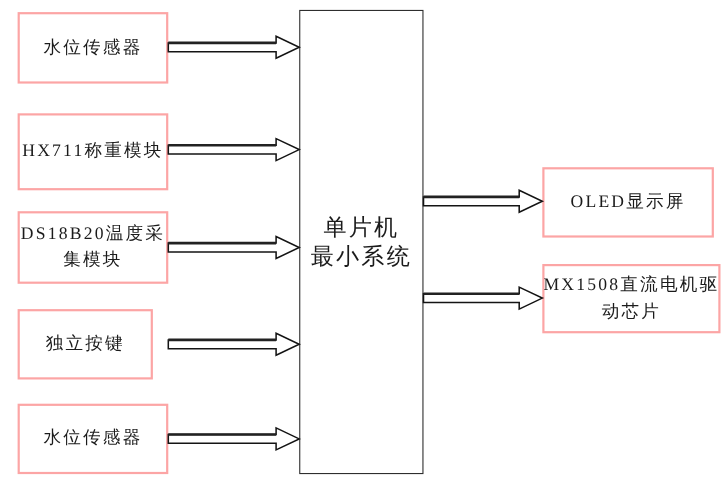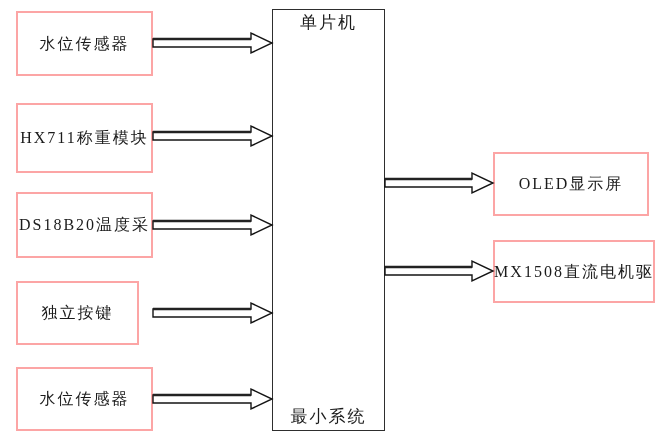--- a/index.html
+++ b/index.html
@@ -28,23 +28,22 @@
     text-align: center;
     font-size: 16px;
     line-height: 24px;
     letter-spacing: 2px;
   }
   .box .line {
     white-space: nowrap;
   }
   .box.center-node {
     border: 1.5px solid #2e2e2e;
-    font-size: 17px;
+    font-size: 21px;
     line-height: 26px;
-    justify-content: space-between;
   }
   svg.arrows {
     position: absolute;
     left: 0;
     top: 0;
     pointer-events: none;
   }
   svg.arrows polygon {
     fill: #ffffff;
     stroke: #141414;
@@ -64,20 +63,21 @@
   <div class="box" style="left:16px; top:11px; width:137px; height:65px;">
     <div class="line">水位传感器</div>
   </div>
 
   <div class="box" style="left:16px; top:103px; width:137px; height:70px;">
     <div class="line">HX711称重模块</div>
   </div>
 
   <div class="box" style="left:16px; top:192px; width:137px; height:66px;">
     <div class="line">DS18B20温度采</div>
+    <div class="line">集模块</div>
   </div>
 
   <div class="box" style="left:16px; top:281px; width:123px; height:64px;">
     <div class="line">独立按键</div>
   </div>
 
   <div class="box" style="left:16px; top:367px; width:137px; height:64px;">
     <div class="line">水位传感器</div>
   </div>
 
@@ -85,20 +85,21 @@
     <div class="line">单片机</div>
     <div class="line">最小系统</div>
   </div>
 
   <div class="box" style="left:493px; top:152px; width:156px; height:64px;">
     <div class="line">OLED显示屏</div>
   </div>
 
   <div class="box" style="left:493px; top:240px; width:162px; height:63px;">
     <div class="line">MX1508直流电机驱</div>
+    <div class="line">动芯片</div>
   </div>
 
   <svg class="arrows" width="661" height="443" viewBox="0 0 661 443">
 
     <polygon points="153,39 251,39 251,33 272,43 251,53 251,47 153,47"></polygon>
     <line x1="153" y1="39" x2="251" y2="39"></line>
 
     <polygon points="153,132 251,132 251,126 272,136 251,146 251,140 153,140"></polygon>
     <line x1="153" y1="132" x2="251" y2="132"></line>
 

